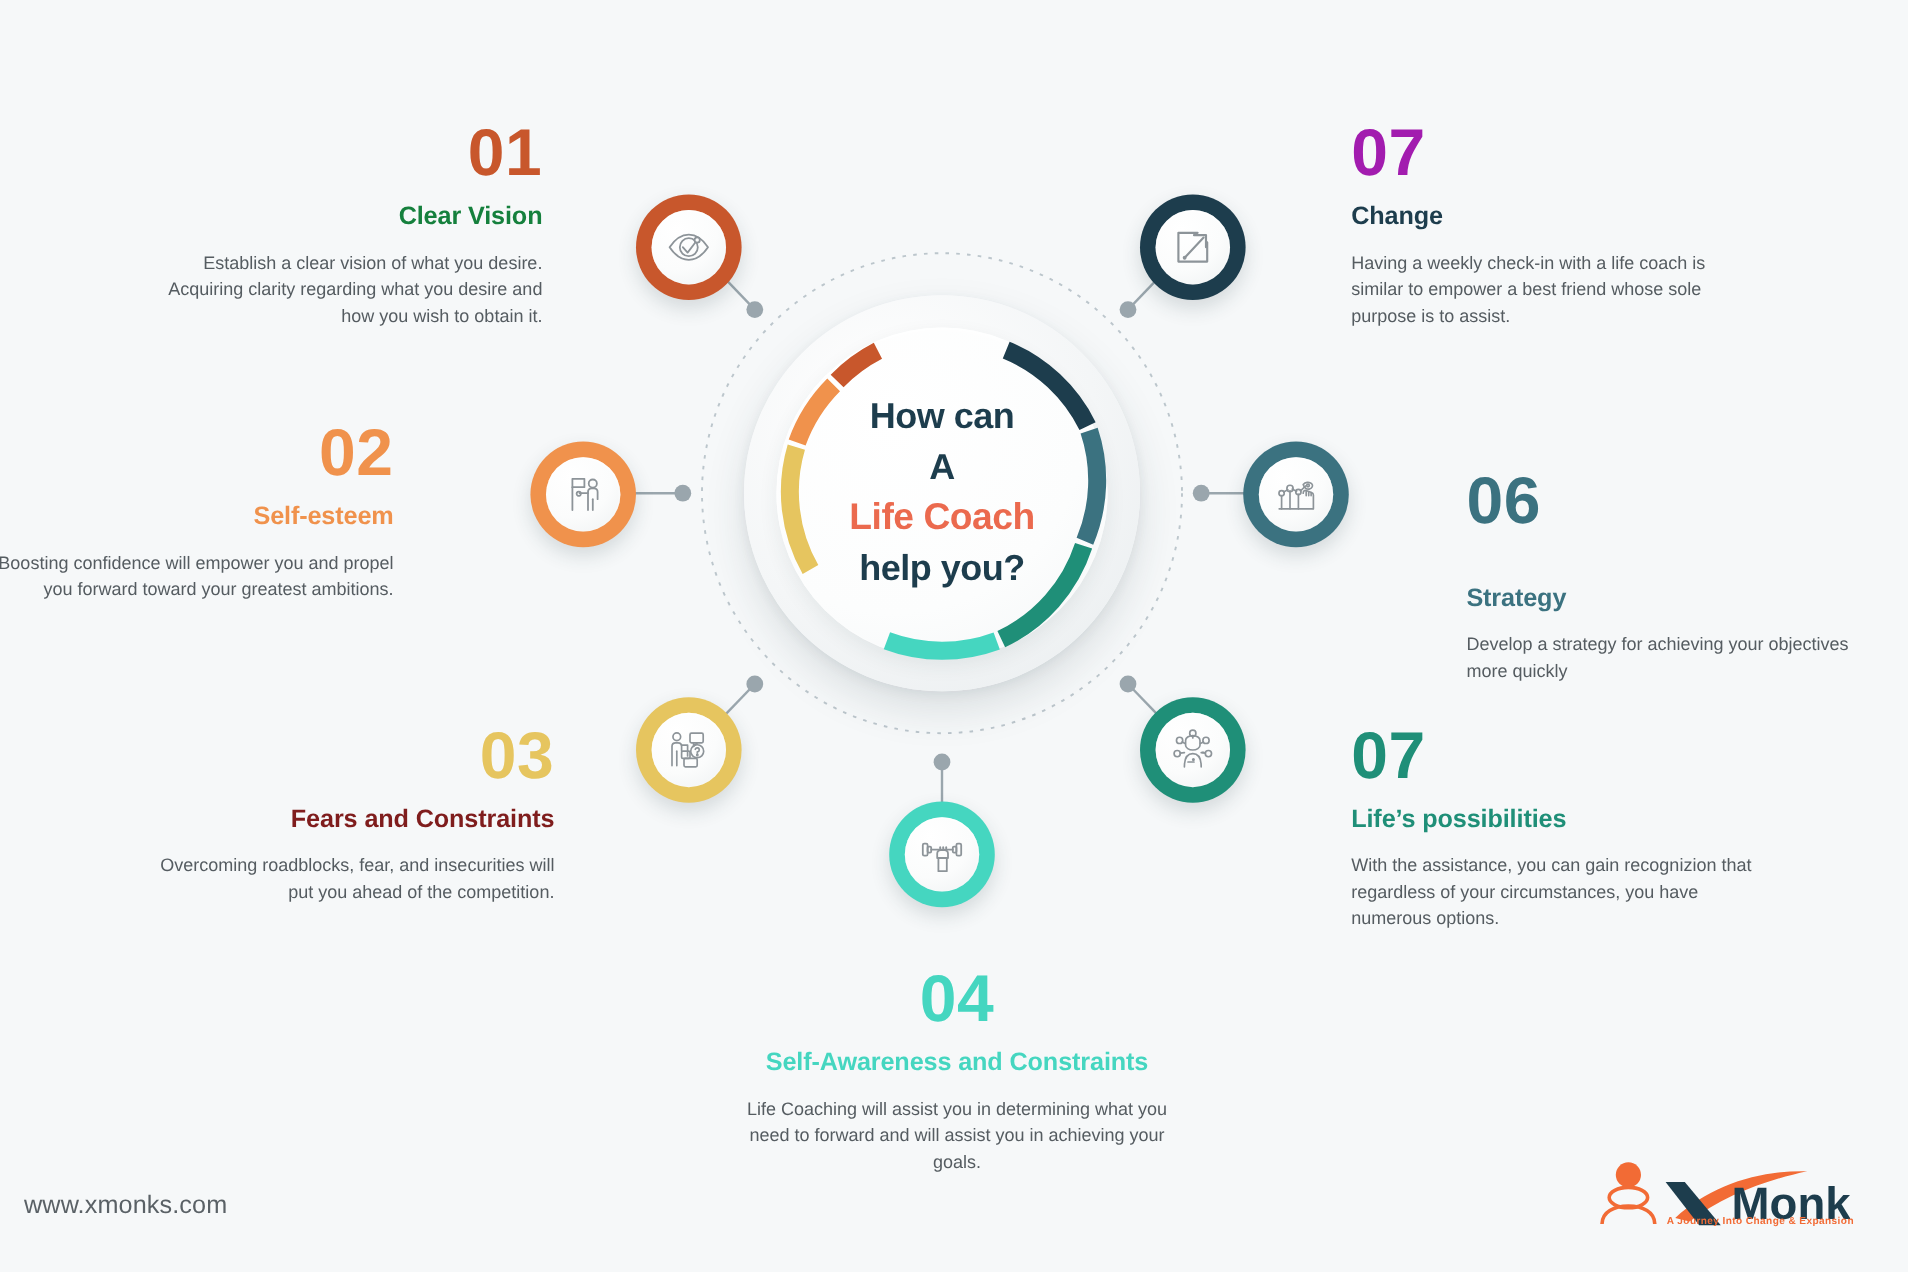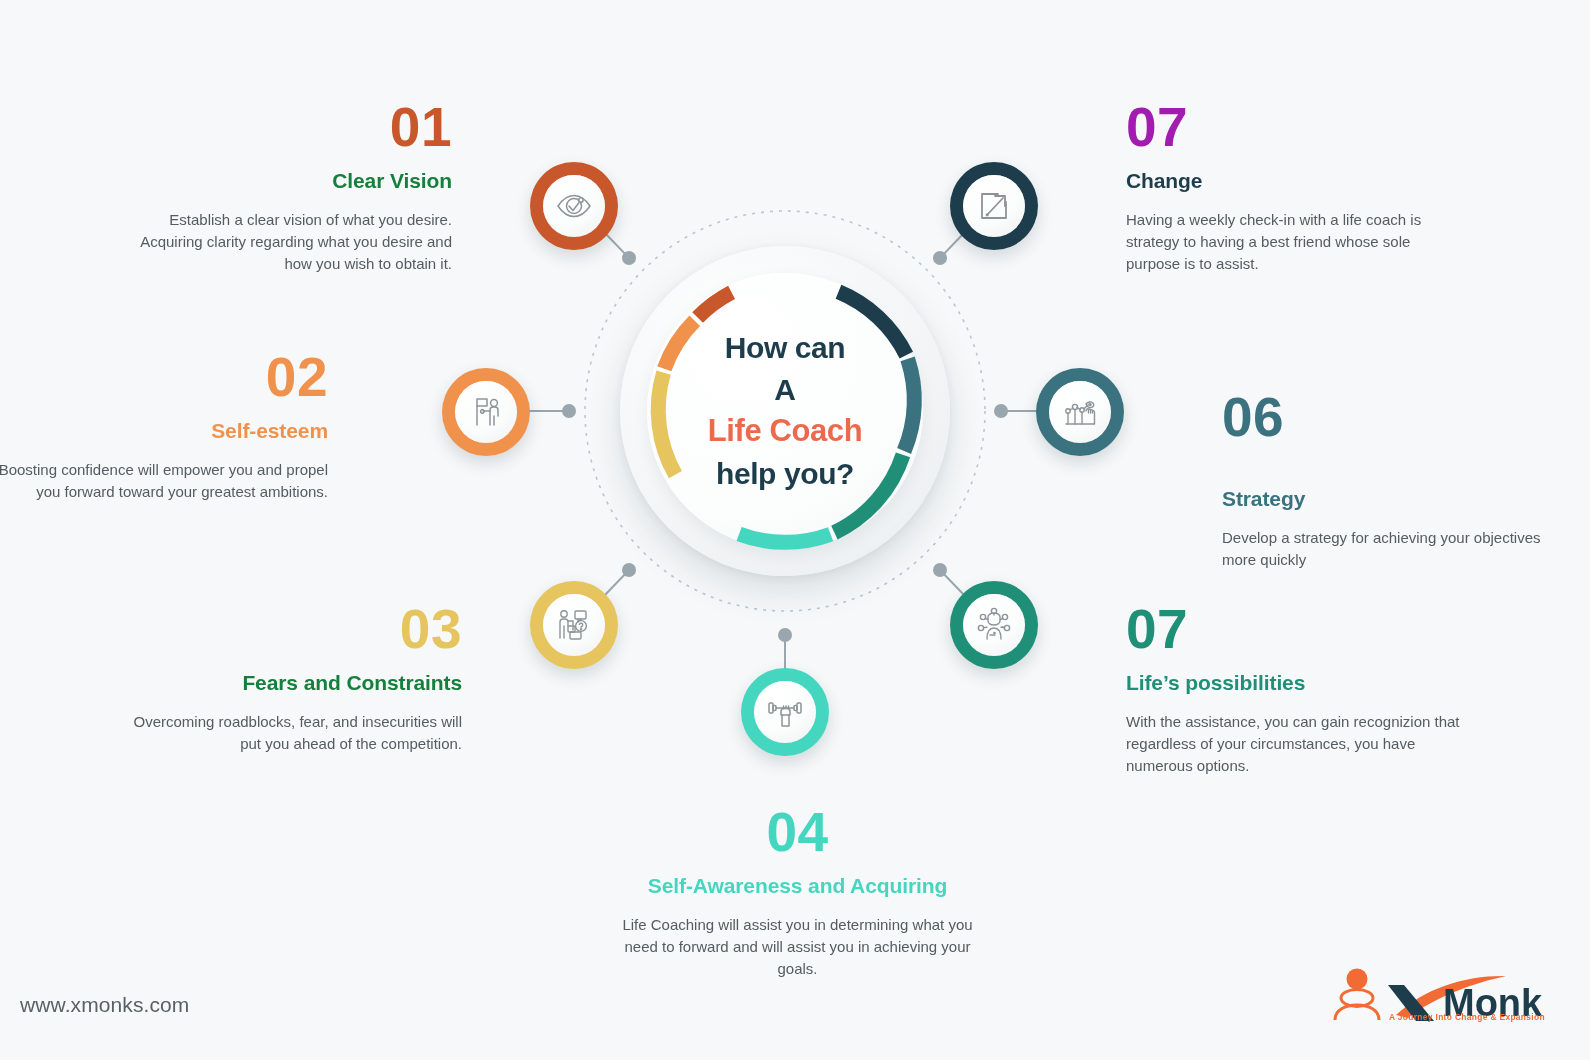--- a/index.html
+++ b/index.html
@@ -264,46 +264,46 @@
   </div>
 
   <div class="block ta-r" style="left:-12px; top:350px;">
     <div class="num" style="color:#f0924c;">02</div>
     <div class="ttl" style="color:#f0924c;">Self-esteem</div>
     <div class="body">Boosting confidence will empower you and propel you forward toward your greatest ambitions.</div>
   </div>
 
   <div class="block ta-r" style="left:122px; top:602px;">
     <div class="num" style="color:#e6c55f;">03</div>
-    <div class="ttl" style="color:#15803d;">Fears and Constraints</div>
+    <div class="ttl" style="color:#7f1d1d;">Fears and Constraints</div>
     <div class="body">Overcoming roadblocks, fear, and insecurities will put you ahead of the competition.</div>
   </div>
 
   <div class="block ta-c" style="left:605px; top:805px; width:385px;text-align:center;">
     <div class="num" style="color:#45d6c0;">04</div>
-    <div class="ttl" style="color:#45d6c0;">Self-Awareness and Acquiring</div>
+    <div class="ttl" style="color:#45d6c0;">Self-Awareness and Constraints</div>
     <div class="body">Life Coaching will assist you in determining what you need to forward and will assist you in achieving your goals.</div>
   </div>
 
   <div class="block ta-l" style="left:1126px; top:602px;">
     <div class="num" style="color:#1f8f78;">07</div>
     <div class="ttl" style="color:#1f8f78;">Life’s possibilities</div>
     <div class="body">With the assistance, you can gain recognizion that regardless of your circumstances, you have numerous options.</div>
   </div>
 
   <div class="block ta-l" style="left:1222px; top:350px;">
     <div class="num" style="color:#3b7280;margin-top:40px;">06</div>
     <div class="ttl" style="color:#3b7280;margin-top:42px;">Strategy</div>
     <div class="body">Develop a strategy for achieving your objectives more quickly</div>
   </div>
 
   <div class="block ta-l" style="left:1126px; top:100px;">
     <div class="num" style="color:#a21caf;">07</div>
     <div class="ttl" style="color:#1d3d4d;">Change</div>
-    <div class="body">Having a weekly check-in with a life coach is strategy to having a best friend whose sole purpose is to assist.</div>
+    <div class="body">Having a weekly check-in with a life coach is similar to empower a best friend whose sole purpose is to assist.</div>
   </div>
 
   <div class="site-url">www.xmonks.com</div>
 
   <svg class="logo" viewBox="0 0 212 66">
 
     <circle cx="27" cy="16" r="10.5" fill="#f26b35"></circle>
     <ellipse cx="27" cy="35" rx="16" ry="8.5" fill="none" stroke="#f26b35" stroke-width="3"></ellipse>
     <path d="M5 57 C5 47 15 42 27 42 C39 42 49 47 49 57" fill="none" stroke="#f26b35" stroke-width="3"></path>
 

